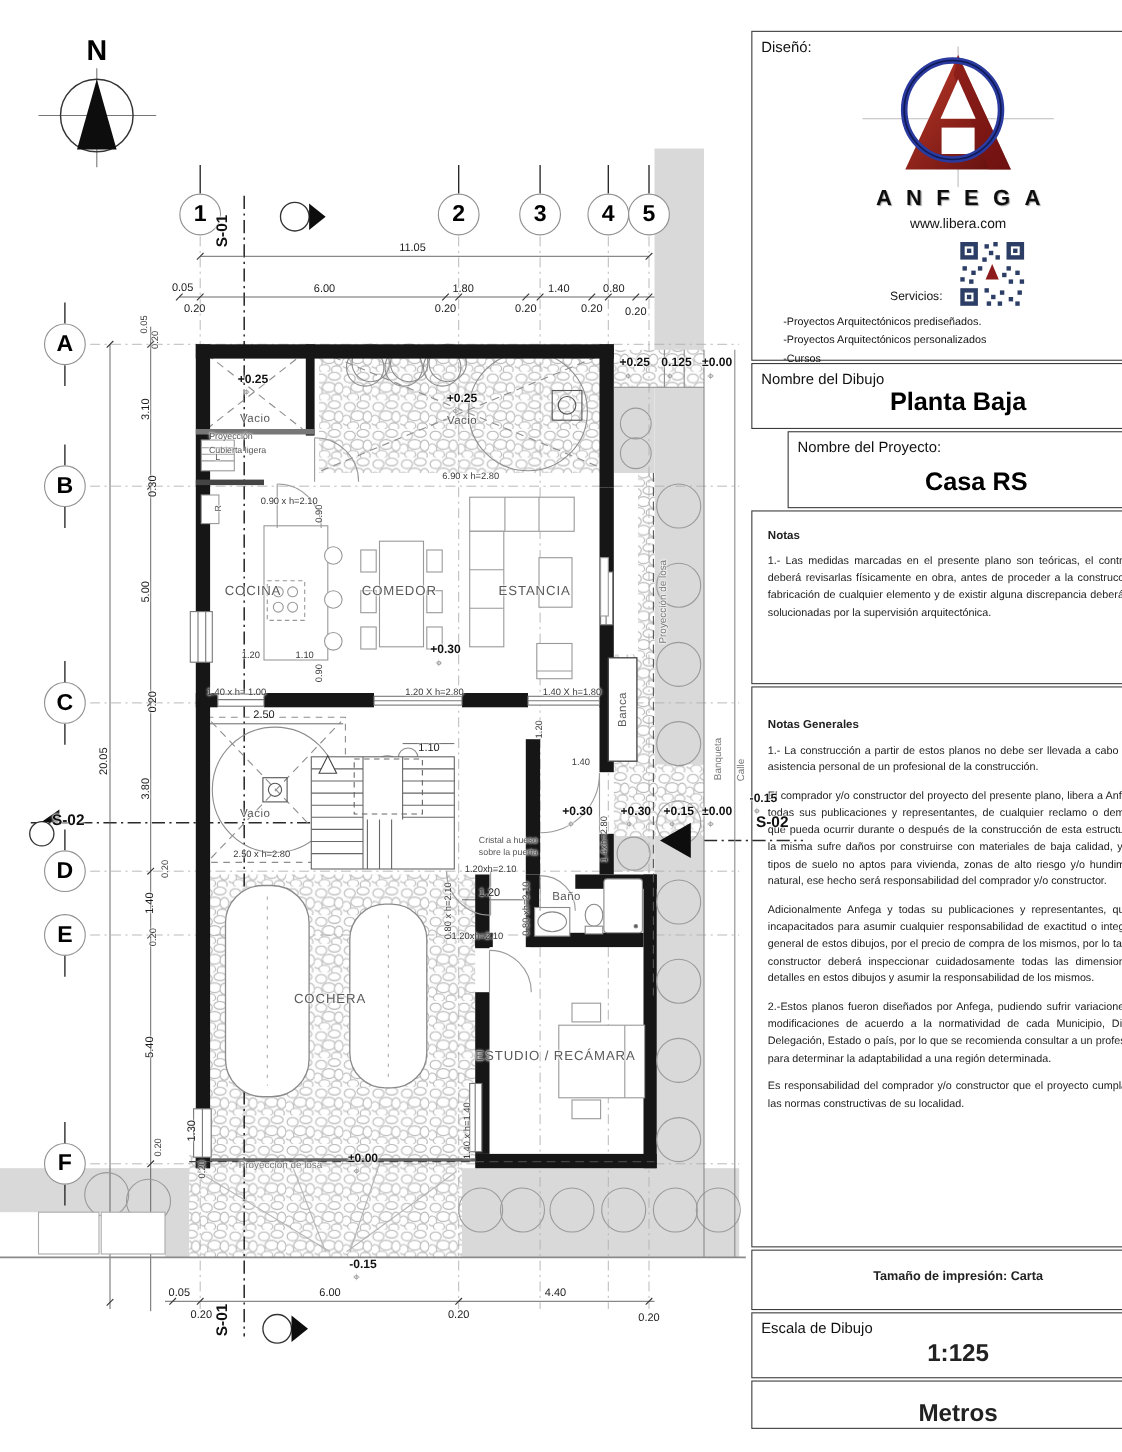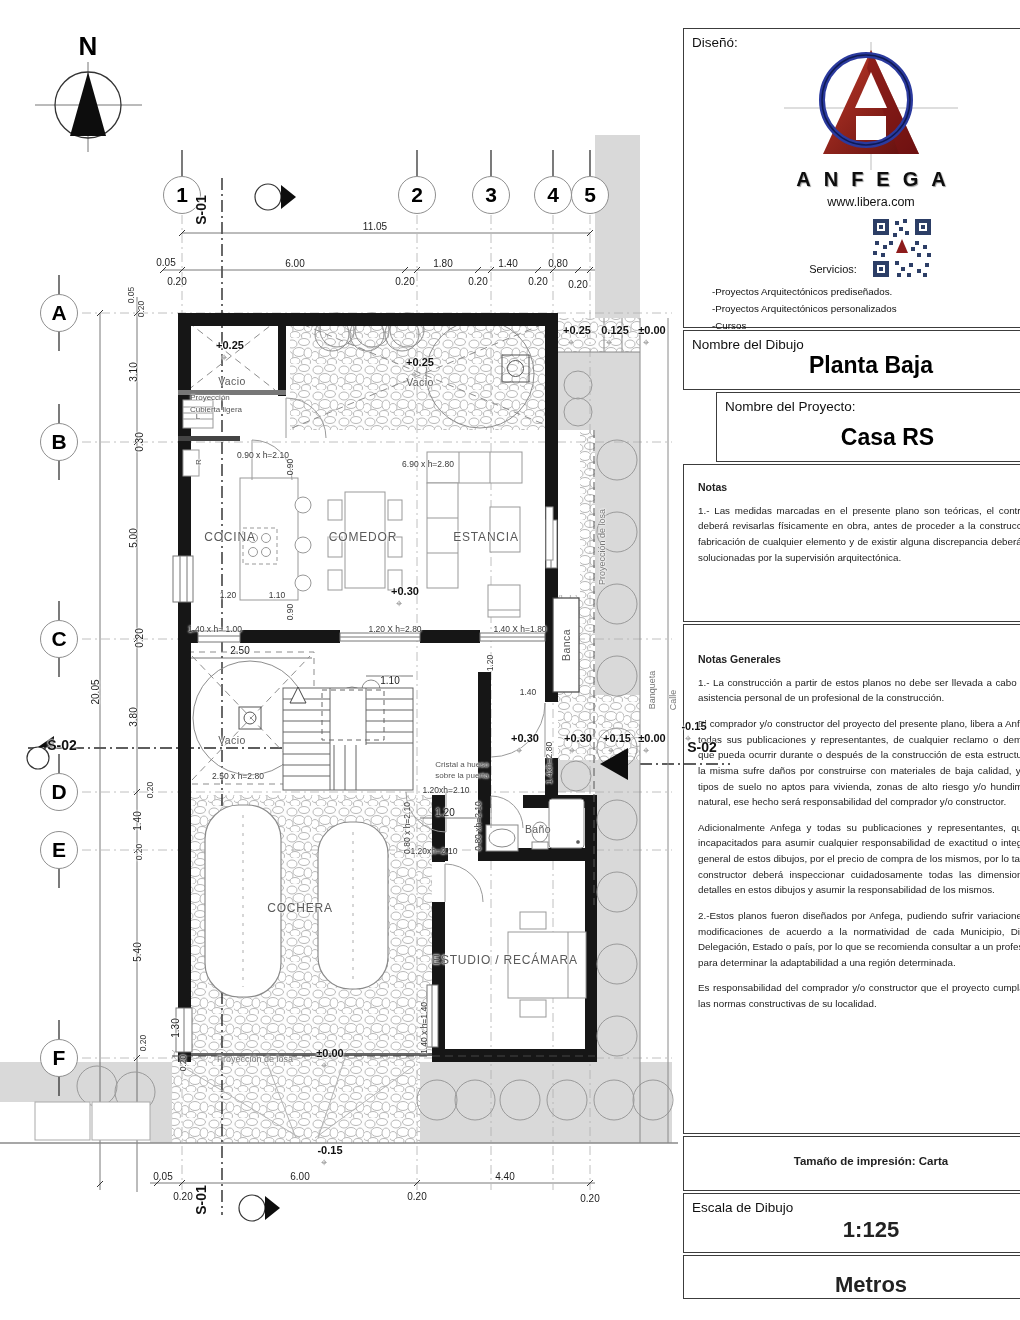--- a/index.html
+++ b/index.html
@@ -406,21 +406,21 @@
     </div>
   <div id="plan-labels">
       <span class="plbl north" style="left: 88px; top: 46px;">N</span>
       <span class="plbl sec r" style="left: 201px; top: 210px;">S-01</span>
       <span class="plbl sec r" style="left: 201px; top: 1200px;">S-01</span>
       <span class="plbl sec" style="left: 62px; top: 745px;">S-02</span>
       <span class="plbl sec" style="left: 702px; top: 747px;">S-02</span>
       <span class="plbl d" style="left: 375px; top: 226px;">11.05</span>
       <span class="plbl d" style="left: 166px; top: 262px;">0.05</span>
       <span class="plbl d" style="left: 295px; top: 263px;">6.00</span>
-      <span class="plbl d" style="left: 443px; top: 263px;">1.80</span>
+      <span class="plbl d" style="left: 421px; top: 263px;">1.80</span>
       <span class="plbl d" style="left: 508px; top: 263px;">1.40</span>
       <span class="plbl d" style="left: 558px; top: 263px;">0.80</span>
       <span class="plbl d" style="left: 177px; top: 281px;">0.20</span>
       <span class="plbl d" style="left: 405px; top: 281px;">0.20</span>
       <span class="plbl d" style="left: 478px; top: 281px;">0.20</span>
       <span class="plbl d" style="left: 538px; top: 281px;">0.20</span>
       <span class="plbl d" style="left: 578px; top: 284px;">0.20</span>
       <span class="plbl d r" style="left: 95px; top: 692px;">20.05</span>
       <span class="plbl ds r" style="left: 131px; top: 295px;">0.05</span>
       <span class="plbl ds r" style="left: 141px; top: 309px;">0.20</span>
@@ -445,37 +445,37 @@
       <span class="plbl d" style="left: 240px; top: 650px;">2.50</span>
       <span class="plbl d" style="left: 390px; top: 680px;">1.10</span>
       <span class="plbl ds" style="left: 228px; top: 595px;">1.20</span>
       <span class="plbl ds" style="left: 277px; top: 595px;">1.10</span>
       <span class="plbl ds r" style="left: 290px; top: 467px;">0.90</span>
       <span class="plbl ds r" style="left: 290px; top: 612px;">0.90</span>
       <span class="plbl ds r" style="left: 490px; top: 663px;">1.20</span>
       <span class="plbl ds" style="left: 528px; top: 692px;">1.40</span>
       <span class="plbl d" style="left: 445px; top: 812px;">1.20</span>
       <span class="plbl ds" style="left: 263px; top: 455px;">0.90 x h=2.10</span>
-      <span class="plbl ds" style="left: 428px; top: 432px; margin-top: 32px;">6.90 x h=2.80</span>
+      <span class="plbl ds" style="left: 428px; top: 432px;">6.90 x h=2.80</span>
       <span class="plbl ds" style="left: 215px; top: 629px;">1.40 x h= 1.00</span>
       <span class="plbl ds" style="left: 395px; top: 629px;">1.20 X h=2.80</span>
       <span class="plbl ds" style="left: 520px; top: 629px;">1.40 X h=1.80</span>
       <span class="plbl ds" style="left: 238px; top: 776px;">2.50 x h=2.80</span>
       <span class="plbl ds" style="left: 446px; top: 790px;">1.20xh=2.10</span>
       <span class="plbl ds" style="left: 434px; top: 851px;">1.20xh=2.10</span>
       <span class="plbl ds r" style="left: 478px; top: 826px;">0.80 xh=2.10</span>
       <span class="plbl ds r" style="left: 407px; top: 828px;">0.80 x h=2.10</span>
       <span class="plbl ds r" style="left: 549px; top: 763px;">1.4xh=2.80</span>
       <span class="plbl ds r" style="left: 424px; top: 1028px;">1.40 x h=1.40</span>
       <span class="plbl room" style="left: 230px; top: 537px;">COCINA</span>
       <span class="plbl room" style="left: 363px; top: 537px;">COMEDOR</span>
       <span class="plbl room" style="left: 486px; top: 537px;">ESTANCIA</span>
       <span class="plbl room" style="left: 300px; top: 908px;">COCHERA</span>
       <span class="plbl room" style="left: 505px; top: 960px;">ESTUDIO / RECÁMARA</span>
-      <span class="plbl room2" style="left: 538px; top: 815px; margin-top: 14px;">Baño</span>
+      <span class="plbl room2" style="left: 515px; top: 815px;">Baño</span>
       <span class="plbl room2" style="left: 232px; top: 381px;">Vacio</span>
       <span class="plbl room2" style="left: 420px; top: 382px;">Vacio</span>
       <span class="plbl room2" style="left: 232px; top: 740px;">Vacio</span>
       <span class="plbl room2 r" style="left: 566px; top: 645px;">Banca</span>
       <span class="plbl note r" style="left: 652px; top: 690px;">Banqueta</span>
       <span class="plbl note r" style="left: 673px; top: 700px;">Calle</span>
       <span class="plbl note r" style="left: 602px; top: 547px;">Proyección de losa</span>
       <span class="plbl note" style="left: 255px; top: 1059px;">Proyección de losa</span>
       <span class="plbl note-sm" style="left: 210px; top: 397px;">Proyección</span>
       <span class="plbl note-sm" style="left: 216px; top: 409px;">Cubierta ligera</span>

